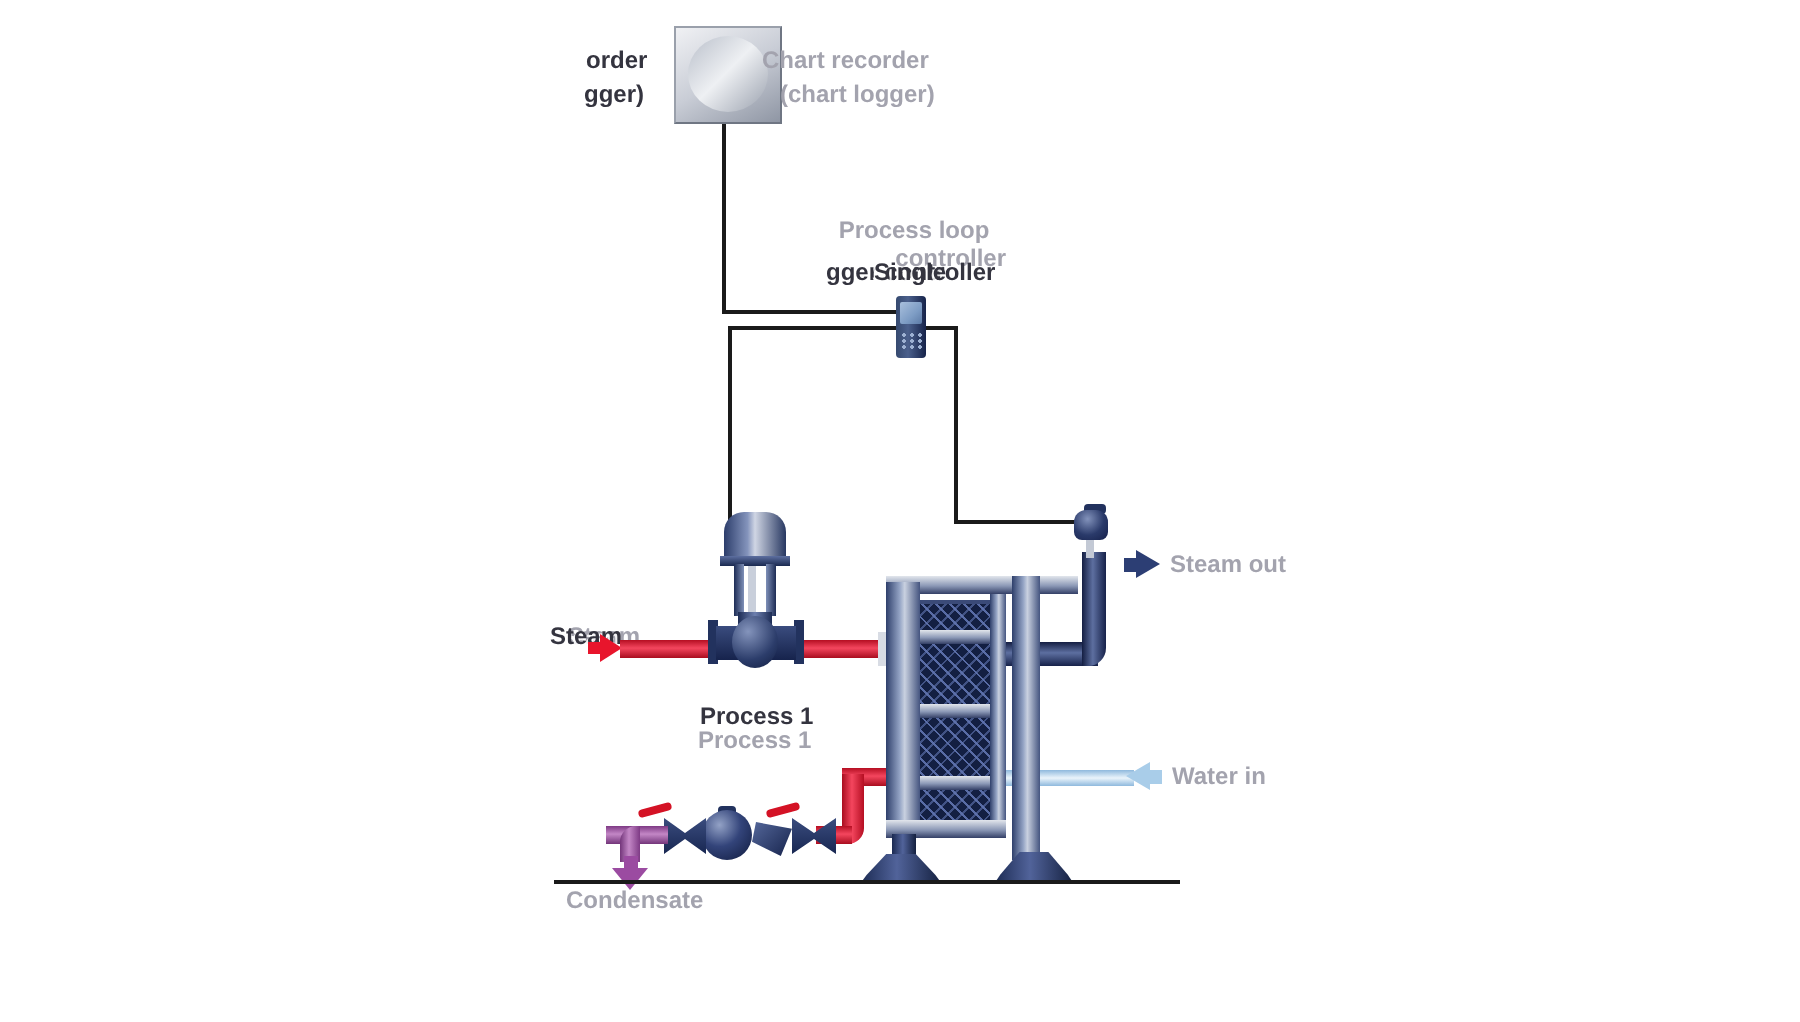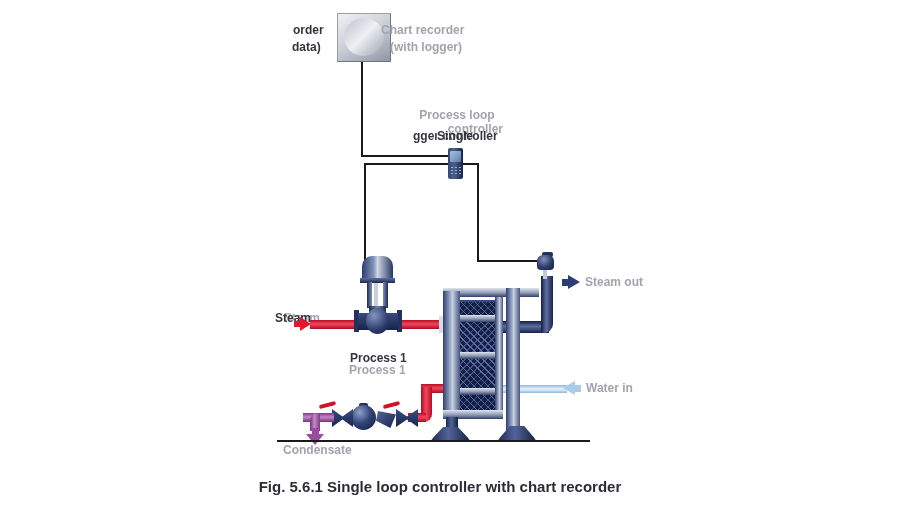--- a/index.html
+++ b/index.html
@@ -70,23 +70,23 @@
   <div class="abs wire" style="left:361px;top:155px;width:88px;height:2px;"></div>
   <div class="abs wire" style="left:364px;top:163px;width:115px;height:2px;"></div>
   <div class="abs wire" style="left:364px;top:163px;width:2px;height:97px;"></div>
   <div class="abs wire" style="left:477px;top:163px;width:2px;height:99px;"></div>
   <div class="abs wire" style="left:477px;top:260px;width:64px;height:2px;"></div>
 
   <div class="abs recorder-box" style="left:337px;top:13px;width:52px;height:47px;">
     <div class="abs recorder-disc" style="left:6px;top:4px;width:40px;height:38px;"></div>
   </div>
   <div class="abs lbl lbl-dark" style="left:293px;top:24px;">order</div>
-  <div class="abs lbl lbl-dark" style="left:292px;top:41px;">data)</div>
+  <div class="abs lbl lbl-dark" style="left:292px;top:41px;">gger)</div>
   <div class="abs lbl lbl-gray" style="left:381px;top:24px;">Chart recorder</div>
-  <div class="abs lbl lbl-gray" style="left:390px;top:41px;">(with logger)</div>
+  <div class="abs lbl lbl-gray" style="left:390px;top:41px;">(chart logger)</div>
 
   <div class="abs lbl lbl-gray" style="left:411px;top:109px;width:92px;text-align:center;">Process loop</div>
   <div class="abs lbl lbl-gray" style="left:411px;top:123px;width:92px;text-align:right;">controller</div>
   <div class="abs" style="left:411px;top:130px;width:100px;height:14px;">
     <span class="abs lbl lbl-dark" style="left:2px;top:0;">gger controller</span>
     <span class="abs lbl lbl-dark" style="left:26px;top:0;">Single</span>
   </div>
   <div class="abs ctrl-body" style="left:448px;top:148px;width:15px;height:31px;">
     <div class="abs ctrl-screen" style="left:2px;top:3px;width:11px;height:11px;"></div>
     <div class="abs ctrl-keys" style="left:2px;top:18px;width:11px;height:9px;"></div>
@@ -174,15 +174,14 @@
     <div class="abs metal-v" style="left:81px;top:3px;width:14px;height:142px;"></div>
     <div class="abs foot" style="left:5px;top:142px;width:41px;height:15px;"></div>
     <div class="abs foot" style="left:72px;top:141px;width:40px;height:16px;"></div>
   </div>
 
   <div class="abs lbl lbl-dark" style="left:350px;top:352px;">Process 1</div>
   <div class="abs lbl lbl-gray" style="left:349px;top:364px;">Process 1</div>
 
   <div class="abs wire" style="left:277px;top:440px;width:313px;height:2px;"></div>
 
-  <div class="abs caption" style="left:140px;top:478px;width:600px;">Fig. 5.6.1 Single loop controller with chart recorder</div>
 
 </div>
 
 </body></html>

